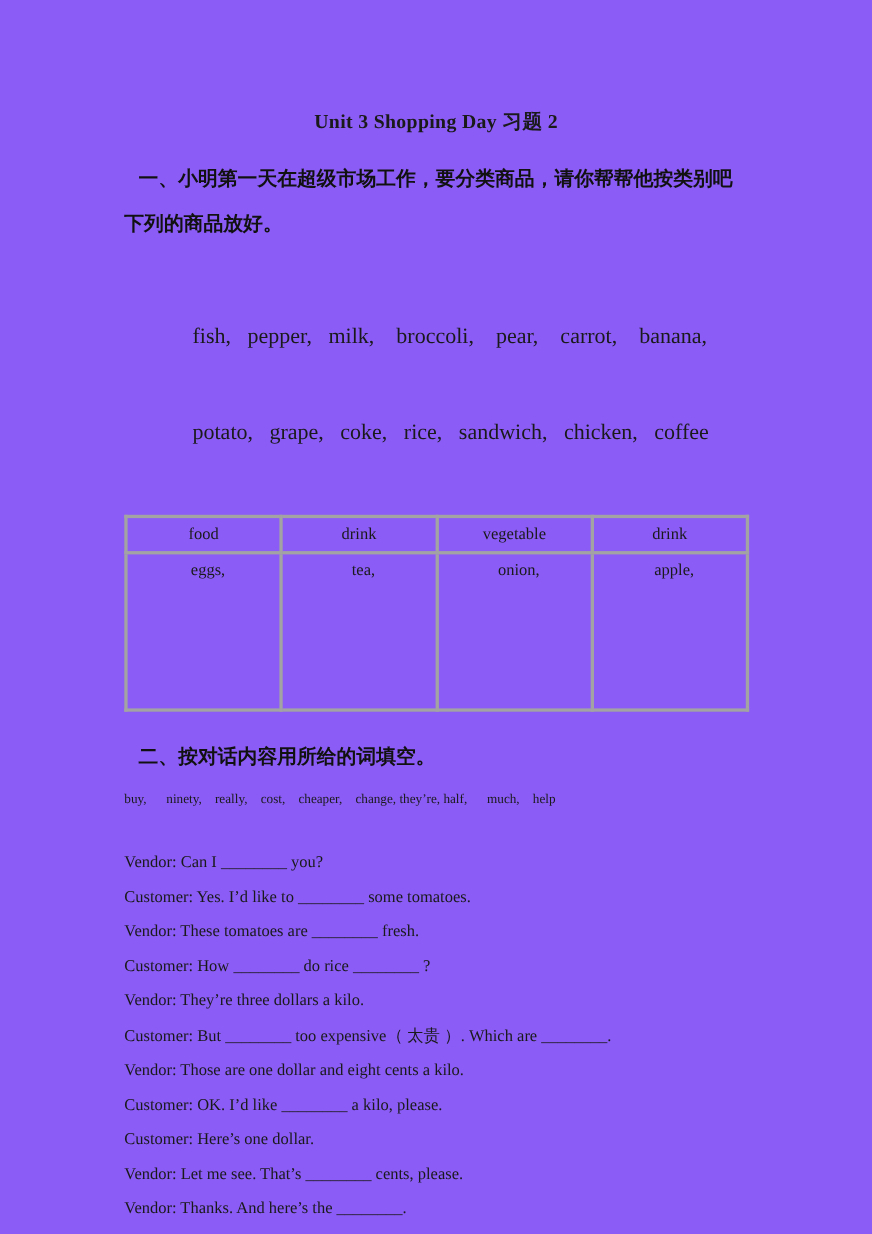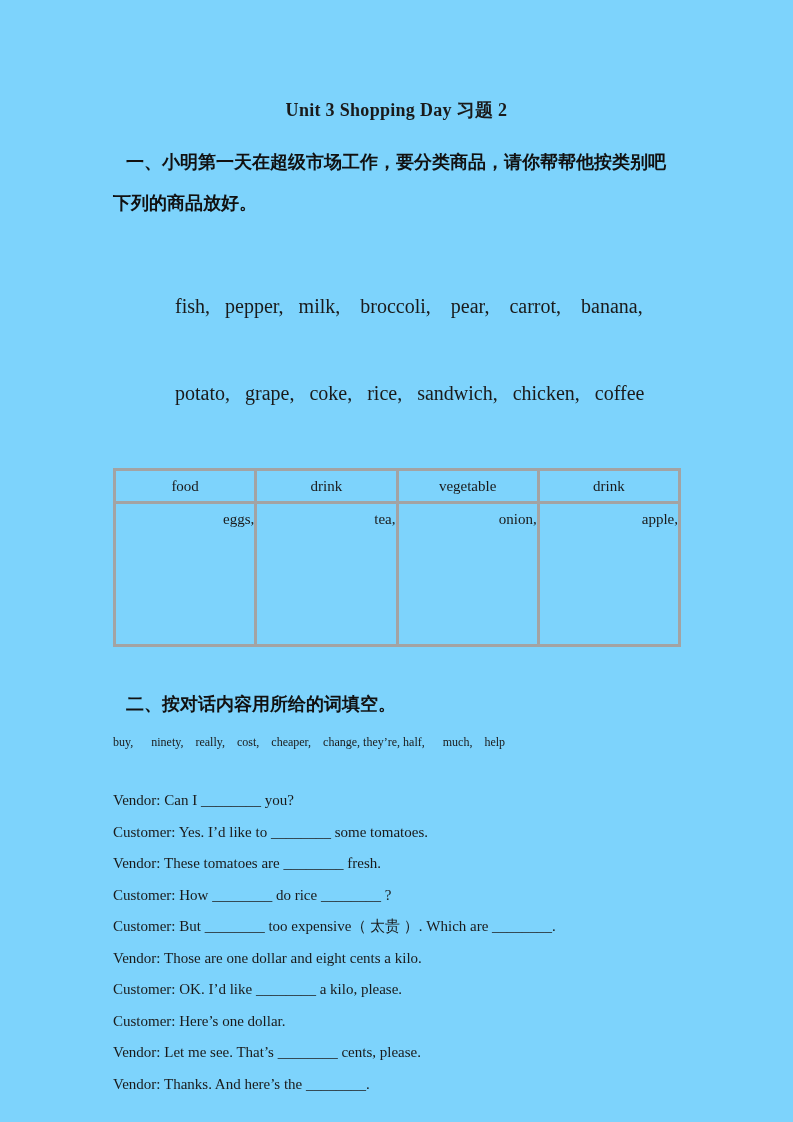--- a/index.html
+++ b/index.html
@@ -4,21 +4,21 @@
 <style>
   html, body {
     margin: 0;
     padding: 0;
     background: #ffffff;
   }
   .page {
     position: relative;
     width: 793px;
     height: 1122px;
-    background: #7dd3fc;
+    background: #8b5cf6;
     color: #1a1a1a;
     font-family: "Liberation Serif", serif;
     box-sizing: border-box;
     padding: 98px 113px 0 113px;
     overflow: hidden;
   }
   .doc-title {
     font-family: "Liberation Serif", serif;
     font-weight: bold;
     font-size: 18px;
@@ -34,21 +34,21 @@
     margin: 0;
     text-indent: 13px;
     color: #111111;
   }
   .cn-heading.h1 {
     line-height: 41px;
     margin-bottom: 0;
   }
   .cn-heading.h2 {
     line-height: 30px;
-    margin-top: 42px;
+    margin-top: 26px;
   }
   .word-list {
     font-size: 20px;
     line-height: 29px;
     margin: 10px 0 2px 0;
     padding-left: 62px;
     white-space: pre-wrap;
   }
   .word-list p { margin: 0; }
   .sort-table {
@@ -62,21 +62,21 @@
   }
   .sort-table th {
     font-weight: normal;
     text-align: center;
     height: 30px;
     padding: 0;
   }
   .sort-table td {
     height: 132px;
     vertical-align: top;
-    text-align: right;
+    text-align: center;
     padding: 7px 0 1px 8px;
   }
   .word-bank {
     font-size: 12px;
     line-height: 20px;
     margin: 13px 0 0 0;
     white-space: pre-wrap;
   }
   .dialogue {
     margin-top: 41px;
@@ -123,20 +123,21 @@
 
   <p class="cn-heading h2">二、按对话内容用所给的词填空。</p>
 
   <p class="word-bank">buy,      ninety,    really,    cost,    cheaper,    change, they’re, half,      much,    help</p>
 
   <div class="dialogue">
     <p>Vendor: Can I ________ you?</p>
     <p>Customer: Yes. I’d like to ________ some tomatoes.</p>
     <p>Vendor: These tomatoes are ________ fresh.</p>
     <p>Customer: How ________ do rice ________ ?</p>
+    <p>Vendor: They’re three dollars a kilo.</p>
     <p>Customer: But ________ too expensive（ 太贵 ）. Which are ________.</p>
     <p>Vendor: Those are one dollar and eight cents a kilo.</p>
     <p>Customer: OK. I’d like ________ a kilo, please.</p>
     <p>Customer: Here’s one dollar.</p>
     <p>Vendor: Let me see. That’s ________ cents, please.</p>
     <p>Vendor: Thanks. And here’s the ________.</p>
   </div>
 
 </div>
 

